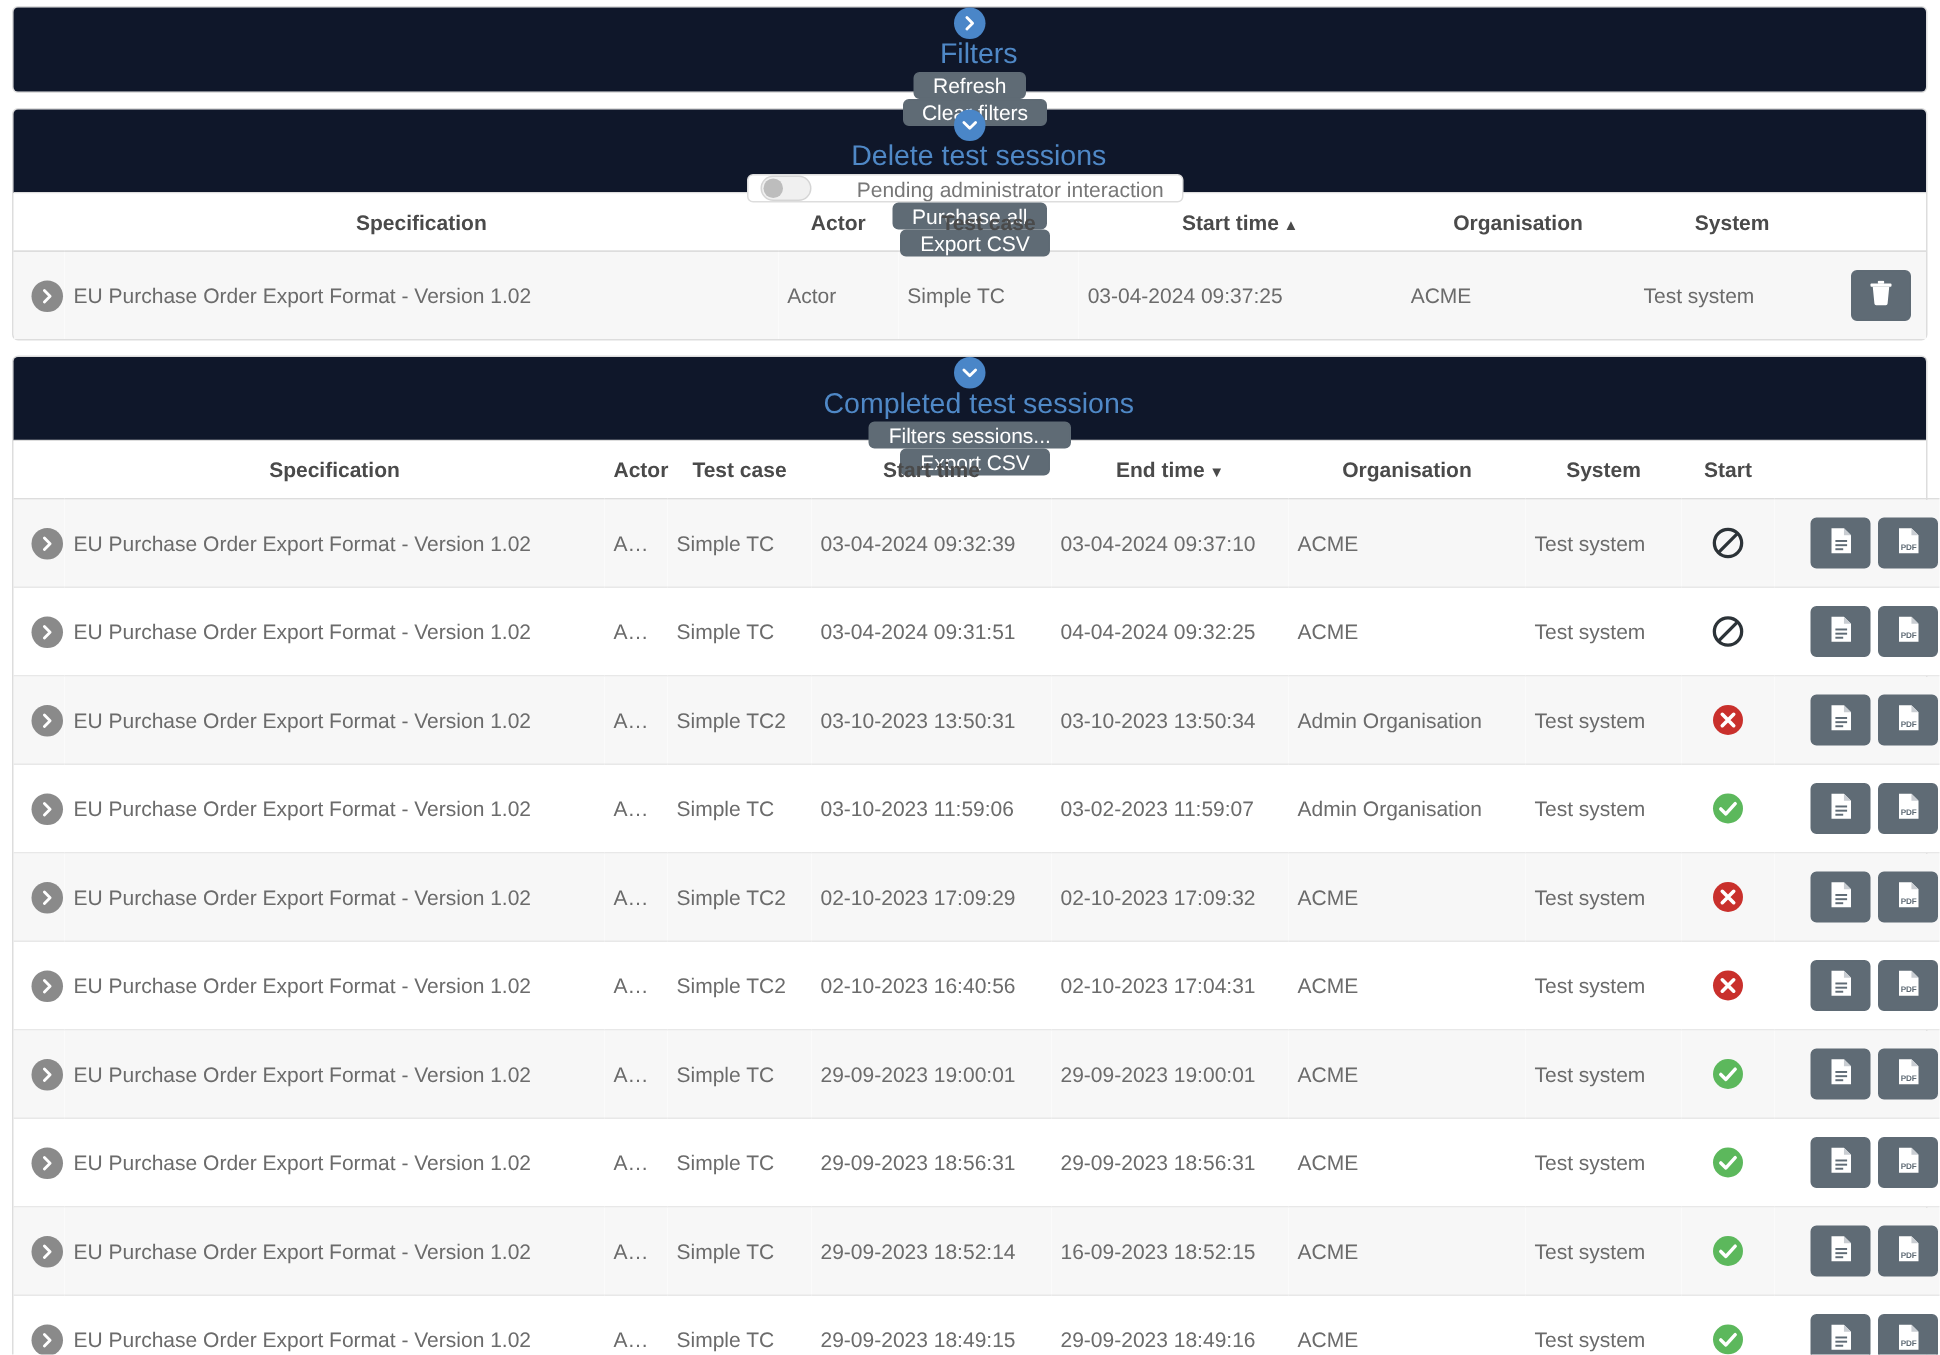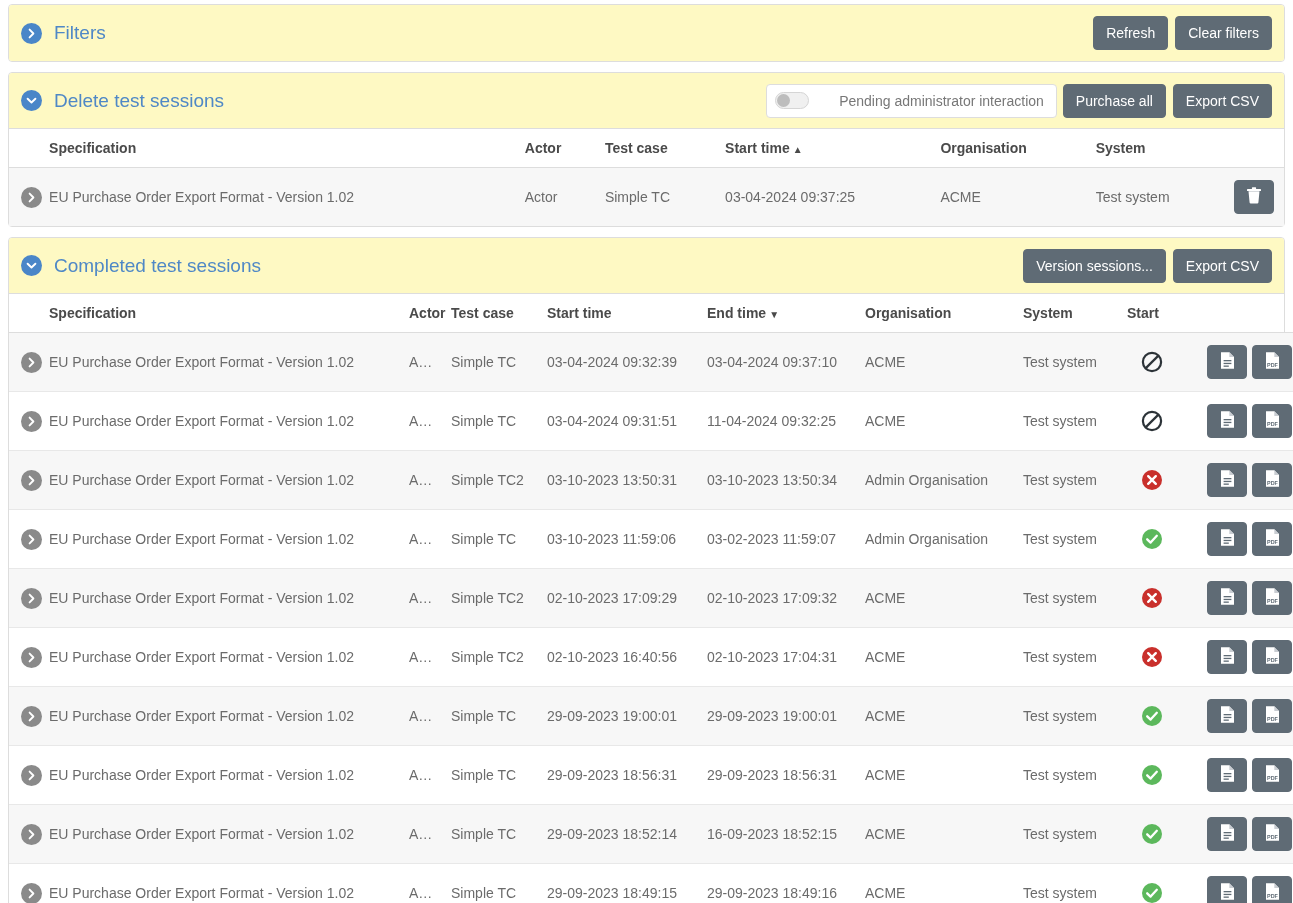--- a/index.html
+++ b/index.html
@@ -14,27 +14,28 @@
   .page { width: 1293px; padding: 4px 8px 0 8px; }
 
   
   .panel {
     border: 1px solid #dddddd;
     border-radius: 4px;
     background: #ffffff;
     margin-bottom: 10px;
   }
   .panel-head {
-    background: #fef9c3;
+    background: #0f172a;
     border-bottom: 1px solid #dddddd;
     height: 56px;
     display: flex;
     align-items: center;
     padding: 0 12px 0 12px;
     border-radius: 3px 3px 0 0;
+    flex-direction: column;
   }
   .panel.collapsed .panel-head { border-bottom: none; border-radius: 3px; }
   .panel-title {
     color: #4f88c6;
     font-size: 19px;
     margin-left: 12px;
     white-space: nowrap;
   }
   .spacer { flex: 1 1 auto; }
 
@@ -93,21 +94,21 @@
     top: 1px; left: 1px;
     width: 13px; height: 13px;
     border-radius: 50%;
     background: #bdbdbd;
   }
   .toggle-label { color: #777777; font-size: 14px; white-space: nowrap; padding-left: 20px; }
 
   
   table { width: 100%; border-collapse: collapse; table-layout: fixed; }
   thead th {
-    text-align: left;
+    text-align: center;
     font-size: 14px;
     font-weight: bold;
     color: #4a4a4a;
     padding: 11px 6px;
     border-bottom: 1px solid #dddddd;
     white-space: nowrap;
   }
   tbody td {
     padding: 12px 6px;
     font-size: 14px;
@@ -237,21 +238,21 @@
 
   <section class="panel">
     <div class="panel-head">
       <span class="circ blue">
         <svg width="11" height="11" viewBox="0 0 11 11">
             <path d="M1.6 3.7 L5.5 7.5 L9.4 3.7" fill="none" stroke="#ffffff" stroke-width="1.9" stroke-linecap="round" stroke-linejoin="round"></path>
           </svg>
       </span>
       <span class="panel-title">Completed test sessions</span>
       <span class="spacer"></span>
-      <button class="btn">Version sessions...</button>
+      <button class="btn">Filters sessions...</button>
       <button class="btn">Export CSV</button>
     </div>
 
     <table>
       <colgroup>
         <col style="width:34px">
           <col style="width:360px">
           <col style="width:42px">
           <col style="width:96px">
         <col style="width:160px">
@@ -312,21 +313,21 @@
           <tr>
             <td class="c-exp"><span class="circ grey">
                 <svg width="11" height="11" viewBox="0 0 11 11">
                   <path d="M3.6 1.6 L7.4 5.5 L3.6 9.4" fill="none" stroke="#ffffff" stroke-width="1.9" stroke-linecap="round" stroke-linejoin="round"></path>
                 </svg>
               </span></td>
             <td>EU Purchase Order Export Format - Version 1.02</td>
             <td>Actor</td>
             <td>Simple TC</td>
             <td>03-04-2024 09:31:51</td>
-            <td>11-04-2024 09:32:25</td>
+            <td>04-04-2024 09:32:25</td>
             <td>ACME</td>
             <td>Test system</td>
             <td class="c-res cell-center"><svg class="res-icon" viewBox="0 0 22 22">
                 <circle cx="11" cy="11" r="9.1" fill="none" stroke="#2c3338" stroke-width="2.2"></circle>
                 <line x1="4.6" y1="17.4" x2="17.4" y2="4.6" stroke="#2c3338" stroke-width="2.2"></line>
               </svg></td>
             <td class="act-cell"><button class="sq-btn">
                 <span><svg width="17" height="19" viewBox="0 0 17 19">
                     <path d="M2 1.2 h8.3 L15 5.9 V17.8 H2 Z" fill="#ffffff"></path>
                     <path d="M10.3 1.2 V5.9 H15" fill="#c9cdd2"></path>

